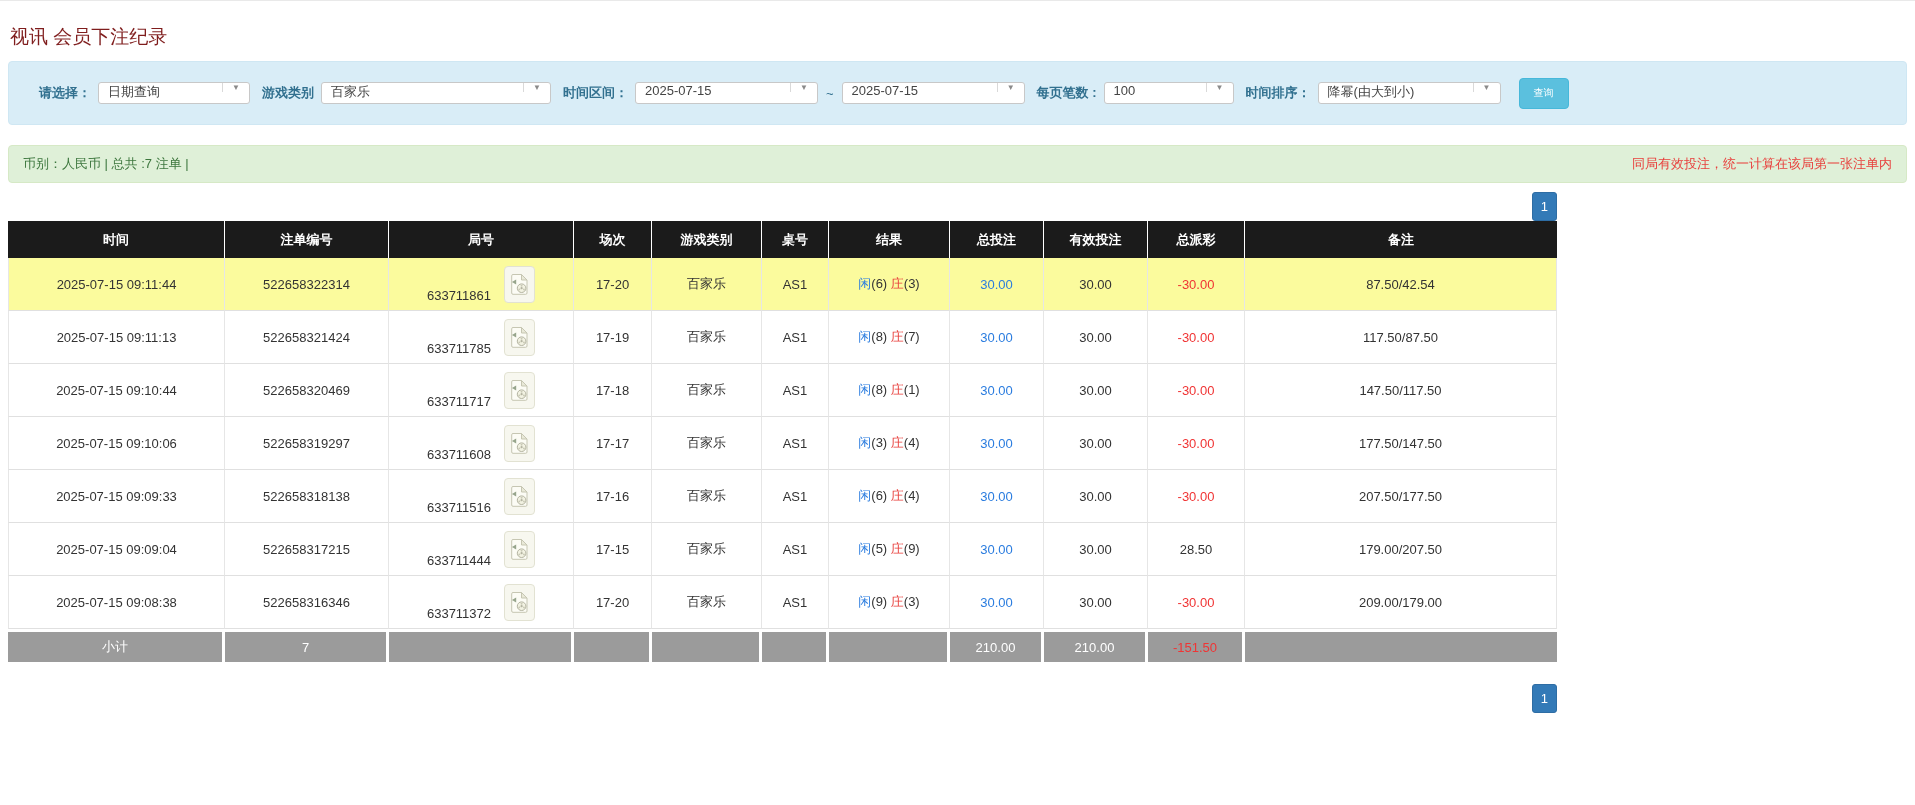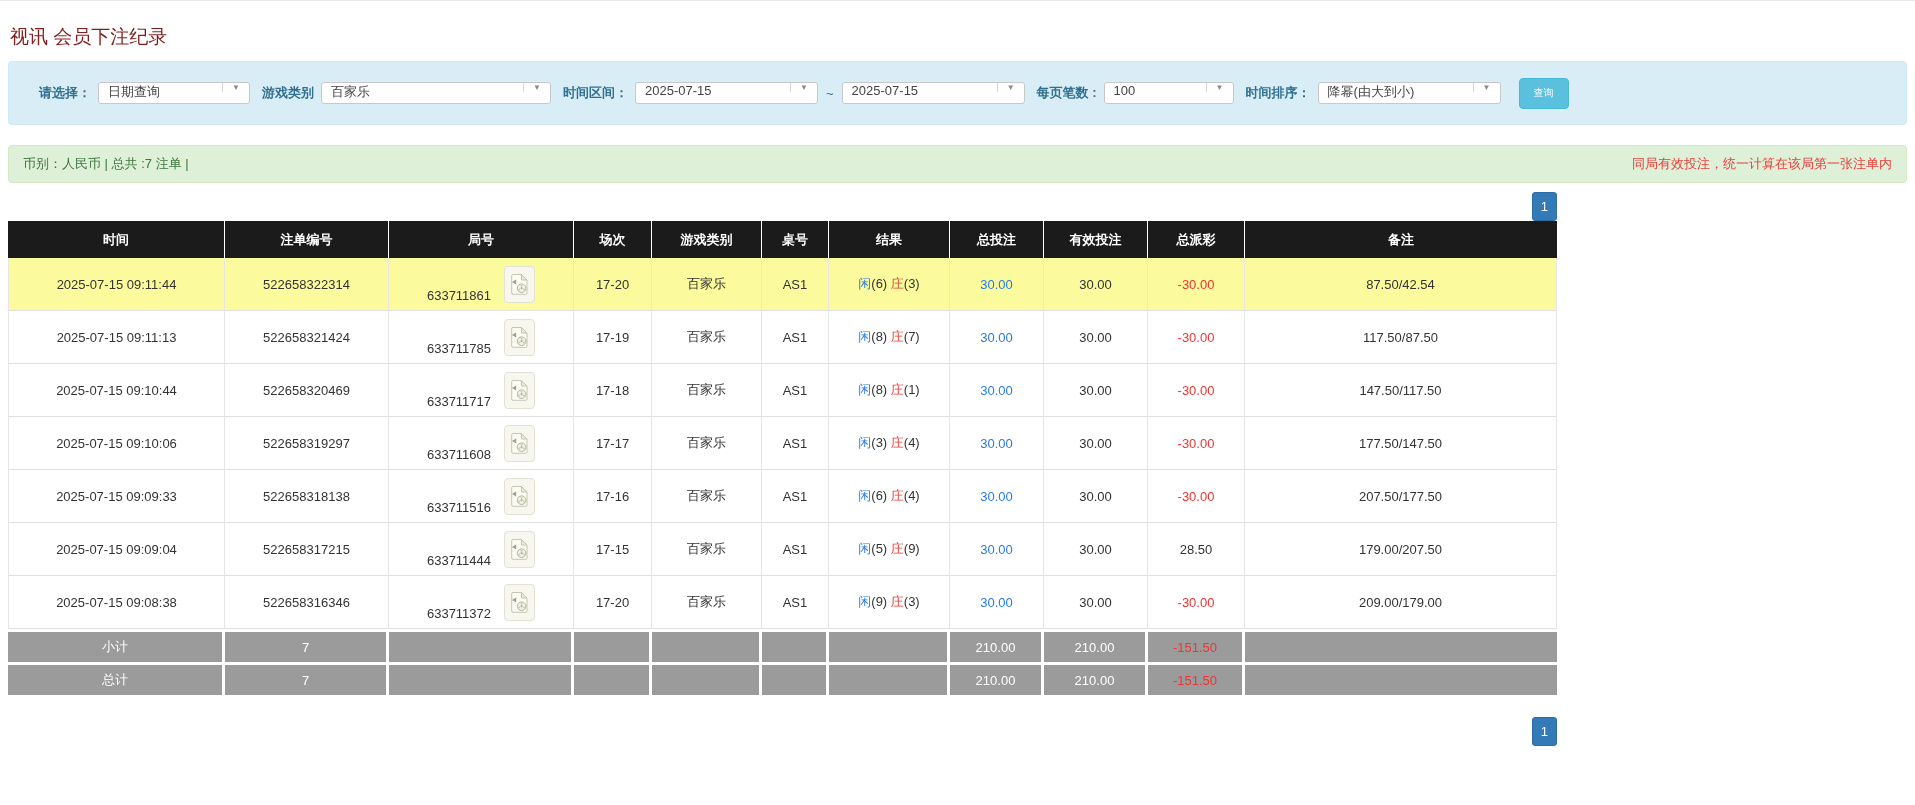--- a/index.html
+++ b/index.html
@@ -413,33 +413,20 @@
         <td></td>
         <td></td>
         <td></td>
         <td></td>
         <td></td>
         <td>210.00</td>
         <td>210.00</td>
         <td class="neg">-151.50</td>
         <td></td>
       </tr>
-      <tr class="sum-row">
-        <td>总计</td>
-        <td>7</td>
-        <td></td>
-        <td></td>
-        <td></td>
-        <td></td>
-        <td></td>
-        <td>210.00</td>
-        <td>210.00</td>
-        <td class="neg">-151.50</td>
-        <td></td>
-      </tr>
     </tfoot>
   </table>
 
   <div class="pager-row pager-bottom">
     <button class="page-btn">1</button>
   </div>
 
 </div>
 
 </body></html>

